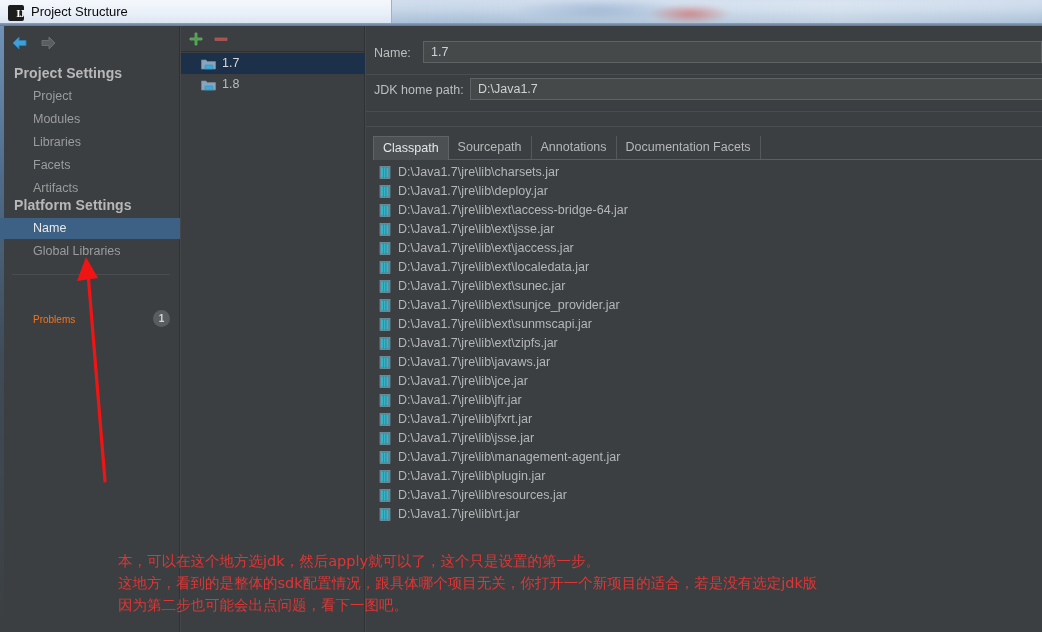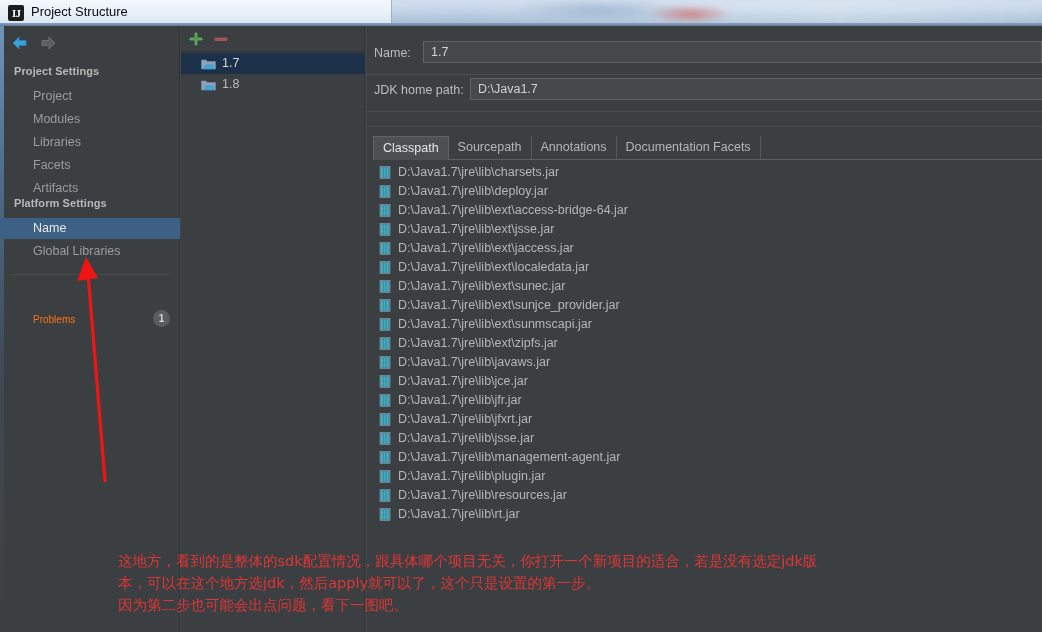--- a/index.html
+++ b/index.html
@@ -33,21 +33,21 @@
   }
   #titlebar .underline {
     position: absolute; left: 0; bottom: 0; width: 1042px; height: 3px;
     background: linear-gradient(to bottom, #7f99b5, #5d7governed);
     background: linear-gradient(to bottom, #8aa2bd, #62789a);
   }
   #app-icon {
     position: absolute; left: 8px; top: 5px; width: 16px; height: 16px;
     background: #1d1d1d; border-radius: 2px;
     color: #fff; font-size: 11px; font-weight: bold;
-    text-align: center; line-height: 16px;
+    text-align: right; line-height: 16px;
     font-family: "Liberation Serif", serif;
     letter-spacing: -1px;
   }
   #title-text {
     position: absolute; left: 31px; top: 4px;
     font-size: 13px; color: #0a0a0a;
     font-family: "Liberation Sans", sans-serif;
   }
 
   
@@ -66,21 +66,21 @@
     position: absolute; left: 0; top: 0; width: 4px; height: 606px;
     background: linear-gradient(to bottom, #5b7fa6 0%, #4a6party 0%, #44586e 30%, #3c3f41 60%);
     background: linear-gradient(to bottom, #6f93b8 0%, #4e6c8a 25%, #3f4b57 55%, #3c3f41 100%);
   }
   #nav-arrows { position: absolute; left: 10px; top: 8px; height: 20px; }
   .nav-arrow { display: inline-block; width: 24px; height: 20px; vertical-align: top; }
   .nav-arrow svg { display: block; }
 
   .sec-header {
     position: absolute; left: 14px;
-    font-size: 11px; font-weight: bold; color: #b8b8b8;
+    font-size: 14px; font-weight: bold; color: #b8b8b8;
     letter-spacing: .1px;
   }
   .nav-item {
     position: absolute; left: 0; width: 180px; height: 21px;
     font-size: 12.5px; color: #9a9c9e;
     padding-left: 33px; line-height: 21px;
     white-space: nowrap;
   }
   .nav-item.selected {
     background: #3d6185; color: #e8e8e8;
@@ -415,18 +415,18 @@
 
   <div class="vline" style="left:180px; top:0px; height:606px"></div>
   <div class="vline" style="left:365px; top:0px; height:606px"></div>
 
   <svg id="arrow-svg" viewBox="0 0 130 240">
     <line x1="45" y1="230" x2="28" y2="22" stroke="#f01515" stroke-width="3.2" stroke-linecap="round"></line>
     <path d="M26 6 L17 30 L38 27 Z" fill="#f01515"></path>
   </svg>
 
   <div id="annotation">
+    <span class="ln">本，可以在这个地方选jdk，然后apply就可以了，这个只是设置的第一步。</span>
     <span class="ln">这地方，看到的是整体的sdk配置情况，跟具体哪个项目无关，你打开一个新项目的适合，若是没有选定jdk版</span>
-    <span class="ln">本，可以在这个地方选jdk，然后apply就可以了，这个只是设置的第一步。</span>
     <span class="ln">因为第二步也可能会出点问题，看下一图吧。</span>
   </div>
 
 </div>
 
 </body></html>

